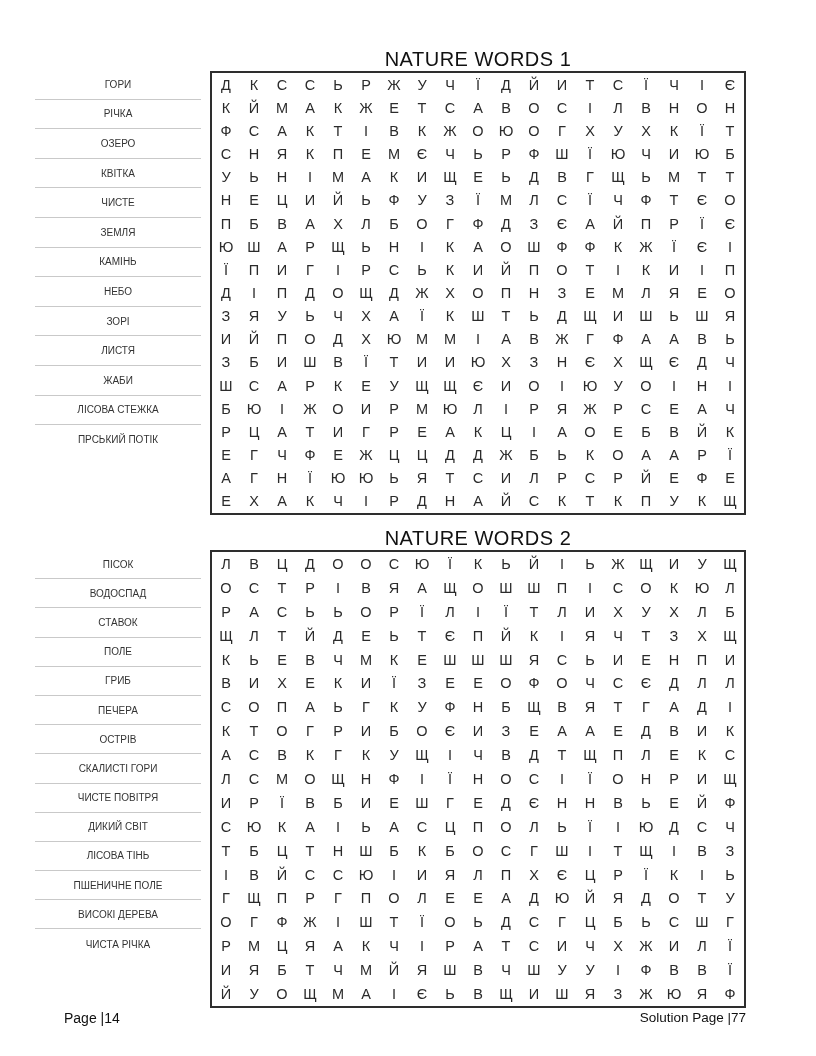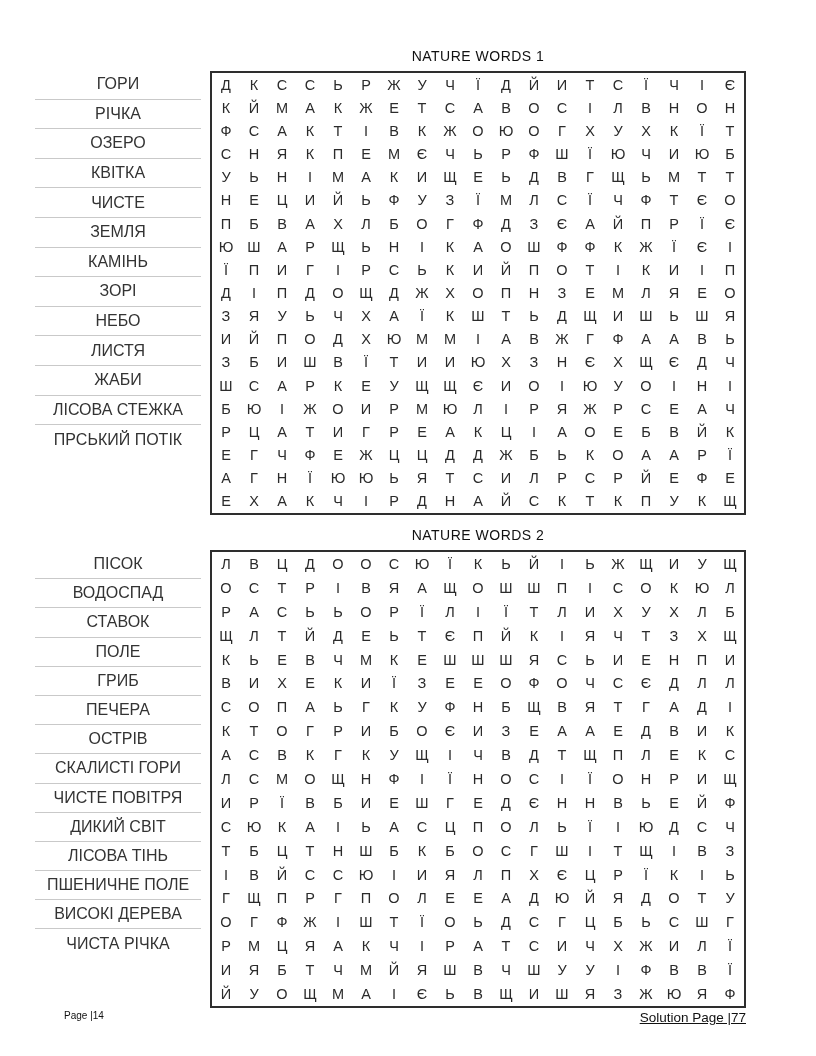--- a/index.html
+++ b/index.html
@@ -11,39 +11,39 @@
     background: #ffffff;
     font-family: "Liberation Sans", sans-serif;
     overflow: hidden;
     margin: 0 auto;
   }
   .puzzle-title {
     position: absolute;
     left: 210px;
     width: 536px;
     text-align: center;
-    font-size: 14px;
+    font-size: 20px;
     letter-spacing: 0.5px;
     color: #111;
   }
   .puzzle-title--1 { top: 48px; }
   .puzzle-title--2 { top: 527px; }
   .word-list {
     position: absolute;
     left: 35px;
     width: 166px;
   }
   .word-list--1 { top: 70px; }
   .word-list--2 { top: 550px; }
   .word-item {
     height: var(--ih, 29.6px);
     display: flex;
     align-items: center;
     justify-content: center;
-    font-size: 16px;
+    font-size: 10px;
     color: #333;
     border-bottom: 1px solid #c9c9c9;
     white-space: nowrap;
   }
   .word-item:last-child { border-bottom: none; }
   .ws-grid {
     position: absolute;
     left: 210px;
     width: 536px;
     border: 2px solid #2e2e2e;
@@ -56,49 +56,48 @@
     display: flex;
     align-items: center;
     justify-content: center;
     font-size: 14.5px;
     color: #2b2b2b;
   }
   .footer-left {
     position: absolute;
     left: 64px;
     top: 1010px;
-    font-size: 10px;
+    font-size: 14px;
     color: #111;
   }
   .footer-right {
     position: absolute;
     right: 70px;
     top: 1010px;
     font-size: 13.5px;
     color: #111;
-    text-decoration: underline;
   }
 </style>
 </head>
 <body>
 
 <div class="page">
 
   <div class="puzzle-title puzzle-title--1">NATURE WORDS 1</div>
 
   <div class="word-list word-list--1" style="--ih:29.6px">
       <div class="word-item">ГОРИ</div>
       <div class="word-item">РІЧКА</div>
       <div class="word-item">ОЗЕРО</div>
       <div class="word-item">КВІТКА</div>
       <div class="word-item">ЧИСТЕ</div>
       <div class="word-item">ЗЕМЛЯ</div>
       <div class="word-item">КАМІНЬ</div>
+      <div class="word-item">НЕБО</div>
       <div class="word-item">ЗОРІ</div>
-      <div class="word-item">НЕБО</div>
       <div class="word-item">ЛИСТЯ</div>
       <div class="word-item">ЖАБИ</div>
       <div class="word-item">ЛІСОВА СТЕЖКА</div>
       <div class="word-item">ПРСЬКИЙ ПОТІК</div>
     </div>
 
   <div class="ws-grid ws-grid--1">
       <span class="cell">Д</span>
       <span class="cell">К</span>
       <span class="cell">С</span>

